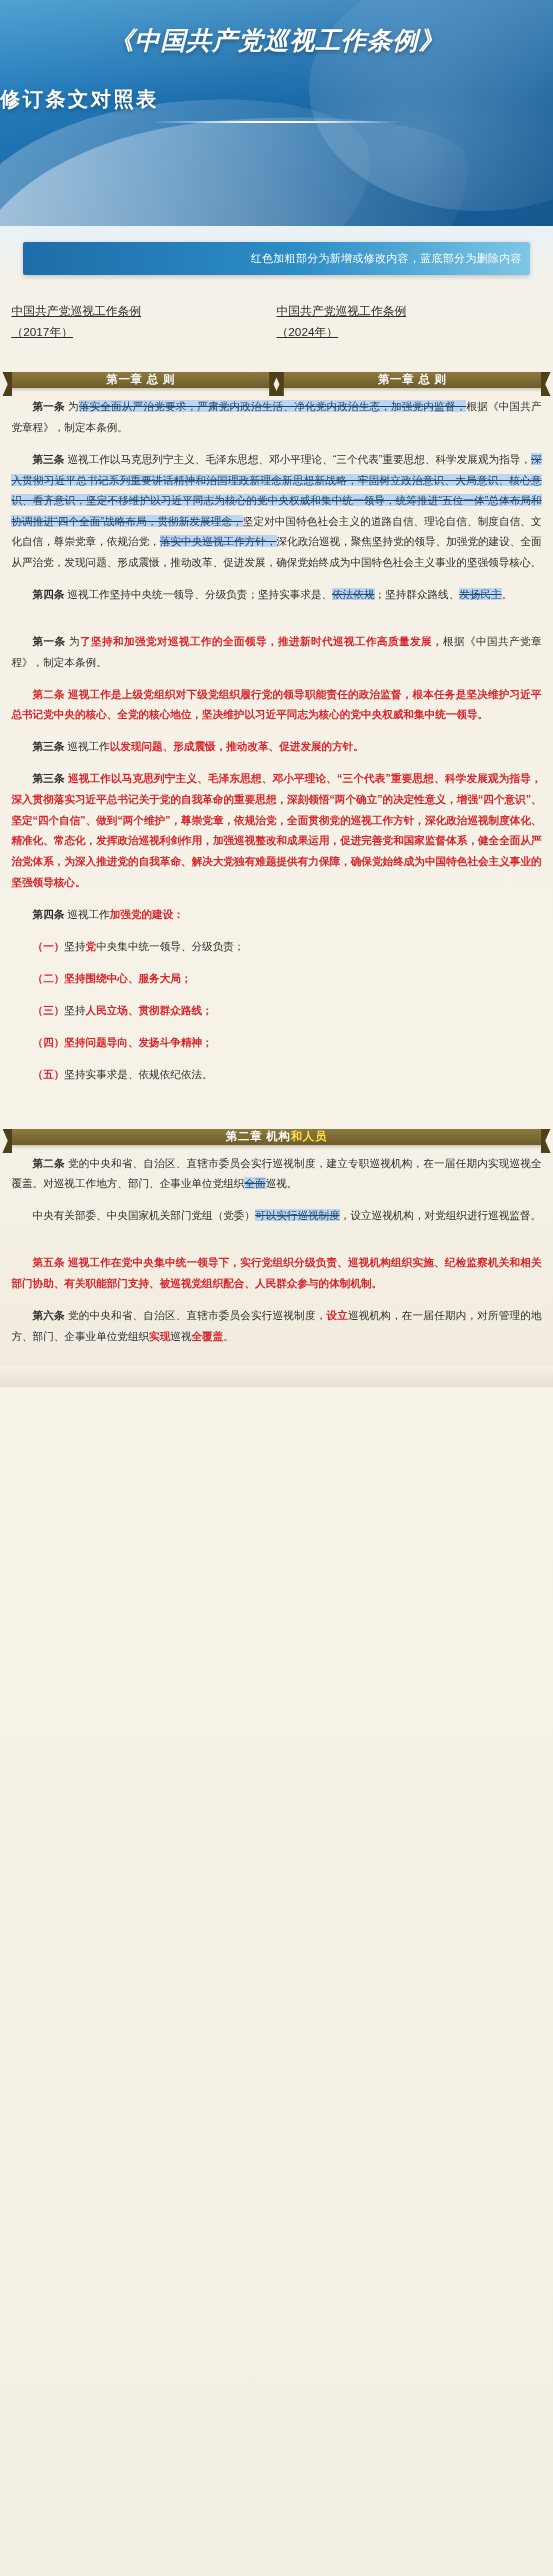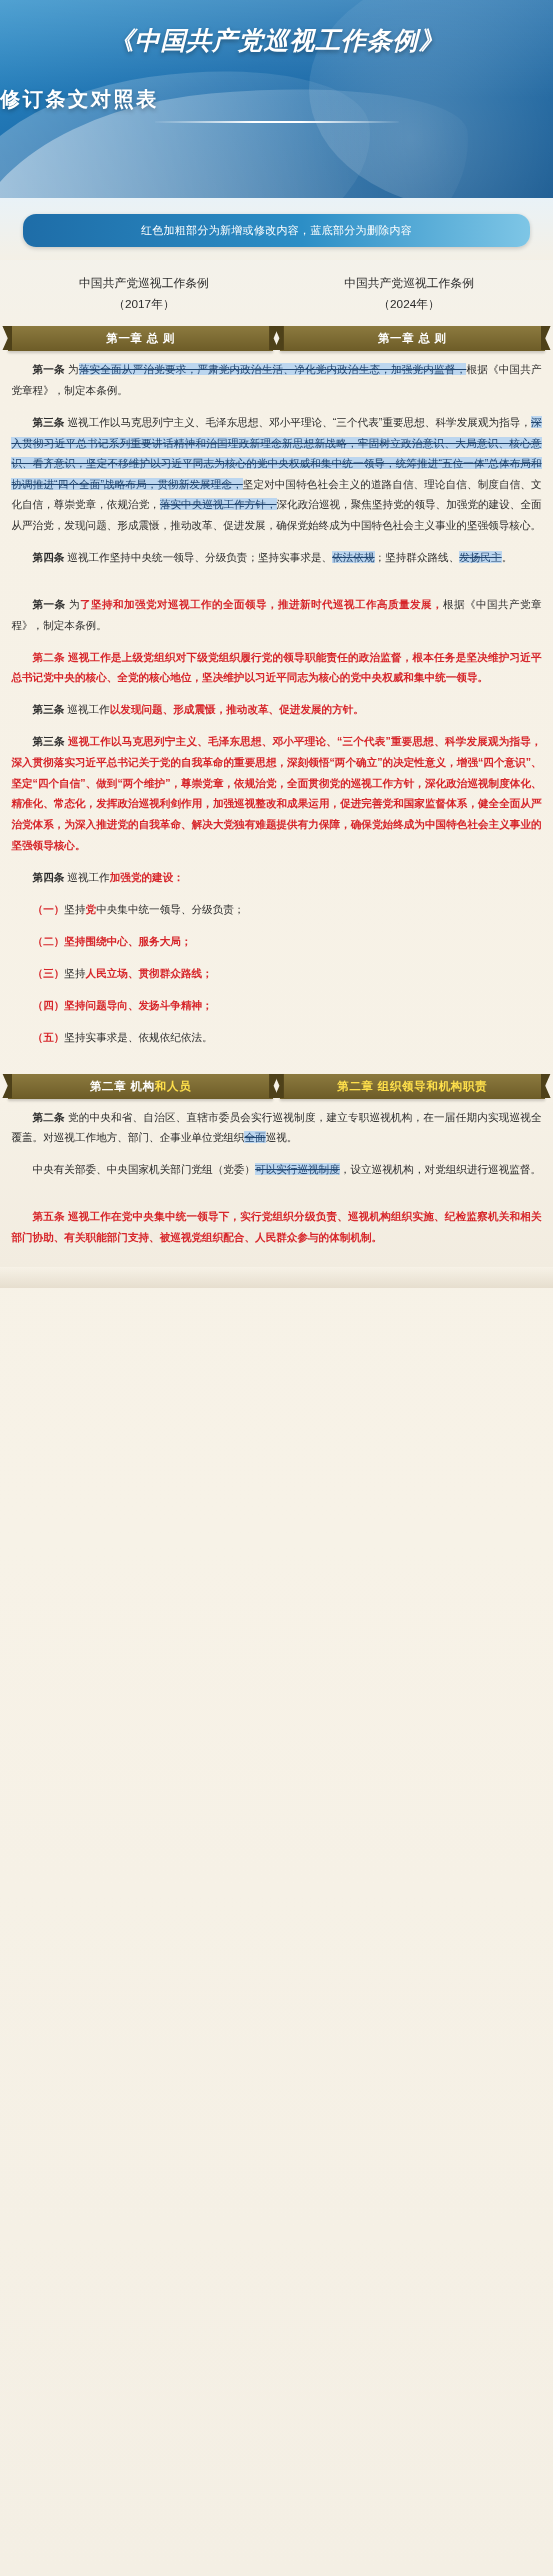--- a/index.html
+++ b/index.html
@@ -13,21 +13,21 @@
     position: relative;
     width: 553px;
     min-height: 2576px;
     background: linear-gradient(180deg, #eef3f6 0%, #f6f1e6 14%, #f7f2e7 60%, #f4efe4 100%);
     overflow: hidden;
   }
 
   
   .header {
     position: relative;
-    height: 198px;
+    height: 226px;
     background: linear-gradient(160deg, #2f8fc9 0%, #1d6fae 40%, #15578f 100%);
     overflow: hidden;
   }
   .header .wave1 {
     position: absolute; left: -49px; bottom: -73px; width: 423px; height: 195px;
     background: linear-gradient(90deg, rgba(255,255,255,0.30), rgba(255,255,255,0.05));
     border-radius: 50% 50% 45% 55% / 60% 40% 60% 40%;
     transform: rotate(-8deg);
   }
   .header .wave2 {
@@ -81,59 +81,61 @@
   .legend-zone {
     position: relative;
     padding: 16.3px 23px 13px;
     background: linear-gradient(180deg, #e9f2f7 0%, #f4f0e6 100%);
   }
   .legend-bar {
     position: relative;
     background: linear-gradient(90deg, #1e6da8 0%, #2c8ec6 55%, #7ec6e6 100%);
     color: #ffffff;
     font-size: 11px;
-    text-align: center;
+    text-align: right;
     padding: 9px 8.1px;
-    border-radius: 13px;
+    border-radius: 2px;
     box-shadow: 0 1.6px 4.1px rgba(0,0,0,0.18);
     letter-spacing: 0.3px;
   }
 
   
   .col-heads {
     display: flex;
     padding: 13px 11.4px 4.9px;
   }
   .col-head {
     flex: 1 1 50%;
-    text-align: center;
+    text-align: left;
     color: #2c2c2c;
     font-size: 11.8px;
     line-height: 1.75;
+    text-decoration: underline;
   }
 
   
   .chapter-row {
     display: flex;
     padding: 6.5px 8.1px 3.3px;
     gap: 6.5px;
   }
   .ribbon {
     flex: 1 1 50%;
     position: relative;
-    height: 25px;
+    height: 16px;
     background: linear-gradient(180deg, #8c7a3f 0%, #6d5c27 100%);
     color: #fff;
     font-size: 11.4px;
     font-weight: bold;
     display: flex;
     align-items: center;
     justify-content: center;
     letter-spacing: 0.8px;
     box-shadow: 0 1.6px 2.4px rgba(0,0,0,0.18);
+    margin-top: 18px;
   }
   .ribbon::before,
   .ribbon::after {
     content: "";
     position: absolute;
     top: 0;
     width: 9.8px; height: 24.4px;
     background: #4e4119;
   }
   .ribbon::before { left: -5.7px; clip-path: polygon(0 0, 100% 0, 100% 100%, 0 100%, 55% 50%); }
@@ -237,30 +239,28 @@
         <p><span class="red">（三）</span><span>坚持</span><span class="red">人民立场、贯彻群众路线；</span></p>
         <p><span class="red">（四）坚持问题导向、发扬斗争精神；</span></p>
         <p><span class="red">（五）</span><span>坚持实事求是、依规依纪依法。</span></p>
       </div>
   </div>
 
   <div class="chapter-row">
     <div class="ribbon">
       <span class="rb-text"><span>第二章  机构</span><span class="hl-red">和人员</span></span>
     </div>
-    <div class="ribbon all-red">
-      <span class="rb-text">第二章  组织领导和机构职责</span>
-    </div>
   </div>
 
   <div class="cols lower-shade">
     <div class="col" id="left-col-lower">
         <p><span class="term">第二条  </span><span>党的中央和省、自治区、直辖市委员会实行巡视制度，建立专职巡视机构，在一届任期内实现巡视全覆盖。</span><span>对巡视工作地方、部门、企事业单位党组织</span><span class="strike">全面</span><span>巡视。</span></p>
         <p><span>中央有关部委、中央国家机关部门党组（党委）</span><span class="strike">可以实行巡视制度</span><span>，设立巡视机构，对党组织进行巡视监督。</span></p>
       </div>
     <div class="col" id="right-col-lower">
         <p><span class="red term">第五条  </span><span class="red">巡视工作在党中央集中统一领导下，实行党组织分级负责、巡视机构组织实施、纪检监察机关和相关部门协助、有关职能部门支持、被巡视党组织配合、人民群众参与的体制机制。</span></p>
+        <p><span class="term">第六条  </span><span>党的中央和省、自治区、直辖市委员会实行巡视制度，</span><span class="red">设立</span><span>巡视机构，在一届任期内，对所管理的地方、部门、企事业单位党组织</span><span class="red">实现</span><span>巡视</span><span class="red">全覆盖</span><span>。</span></p>
       </div>
   </div>
 
   <div class="bottom-fade"></div>
 </div>
 
 
 </body></html>

